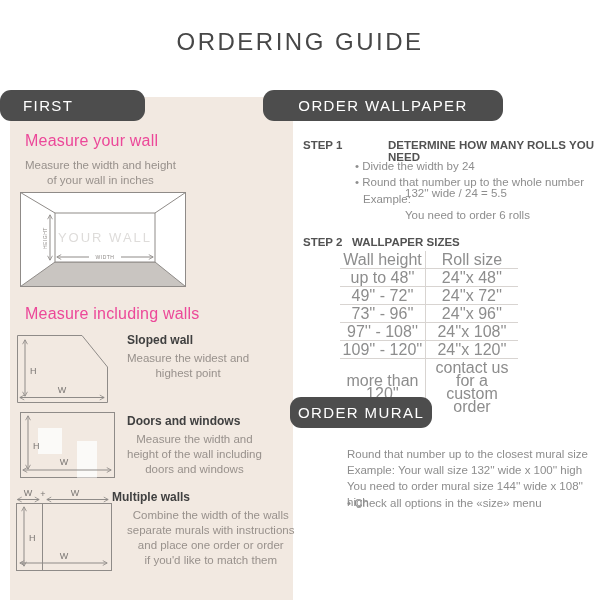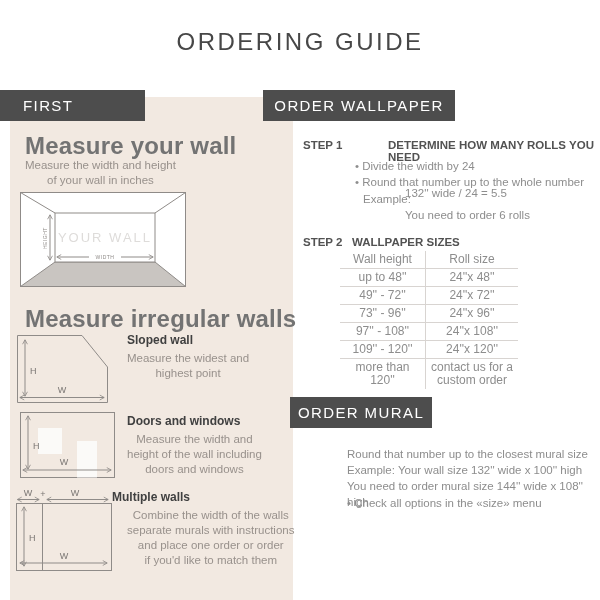--- a/index.html
+++ b/index.html
@@ -11,27 +11,27 @@
 
   .title {
     top:28px; left:0; width:100%; text-align:center;
     font-size:24px; letter-spacing:2.5px; color:#474747; font-weight:400;
   }
 
   .panel { left:10px; top:97px; width:283px; height:503px; background:#f2e9e1; }
 
   .hdr-box {
     background:#4d4d4d; color:#ffffff; font-size:15px; letter-spacing:1.4px;
-    height:31px; display:flex; align-items:center; box-sizing:border-box; z-index:2;
+    height:31px; display:flex; align-items:center; box-sizing:border-box; z-index:2;border-radius:11px;
   }
   .hdr-first { left:0; top:90px; width:145px; padding-left:23px; }
-  .hdr-wallpaper { left:263px; top:90px; width:192px; justify-content:center; }
+  .hdr-wallpaper { left:263px; top:90px; width:240px; justify-content:center; }
   .hdr-mural { left:290px; top:397px; width:142px; justify-content:center; }
 
-  .h1 { font-size:24px; color:#737373; font-weight:700; letter-spacing:0.2px; }
+  .h1 { font-size:16px; color:#ec4899; font-weight:400; letter-spacing:0.2px; }
   .mw-heading { left:25px; top:132px; }
   .irr-heading { left:25px; top:305px; }
 
   .body-text { font-size:11.5px; color:#98918c; line-height:15px;text-align:center; }
   .mw-desc { left:25px; top:158px; }
 
   .sub-h { font-size:12px; font-weight:700; color:#404040; }
   .sloped-title { left:127px; top:333px; }
   .sloped-desc  { left:127px; top:351px; }
   .doors-title  { left:127px; top:414px; }
@@ -50,21 +50,21 @@
   .step1-label  { left:303px; top:139px; }
   .step1-title  { left:352px; top:139px;padding-left:36px; }
   .bullet-1     { left:355px; top:160px; }
   .bullet-2     { left:355px; top:176px; }
   .example-lbl  { left:363px; top:193px; }
   .example-val  { left:405px; top:187px; }
   .example-res  { left:405px; top:209px; }
   .step2-label  { left:303px; top:236px; }
   .step2-title  { left:352px; top:236px; }
 
-  .tbl { left:340px; top:251px; width:178px; font-size:12px; color:#8d8d8d; }
+  .tbl { left:340px; top:251px; width:178px; font-size:16px; color:#8d8d8d; }
   .tbl-row { display:flex; border-bottom:1px solid #d8d4d1; }
   .tbl-row.last { border-bottom:none; }
   .tbl-row .c1 {
     width:86px; border-right:1px solid #d8d4d1; box-sizing:border-box;
     display:flex; align-items:center; justify-content:center;
     text-align:center; padding:2px 2px; line-height:13px; min-height:17px; box-sizing:border-box;
   }
   .tbl-row .c2 {
     flex:1; display:flex; align-items:center; justify-content:center;
     text-align:center; padding:2px 4px; line-height:13px; min-height:17px; box-sizing:border-box;
@@ -111,21 +111,21 @@
     <line x1="165.5" y1="0.5" x2="135" y2="21"></line>
     <rect x="35" y="21" width="100" height="49" fill="#ffffff" class="stroke"></rect>
     <text x="85" y="50" text-anchor="middle" font-size="13" letter-spacing="2" fill="#dedcda" font-family="Liberation Sans, sans-serif">YOUR WALL</text>
     <line x1="30" y1="23" x2="30" y2="68" marker-start="url(#arr)" marker-end="url(#arr)"></line>
     <text class="tiny" transform="translate(27,57) rotate(-90)">HEIGHT</text>
     <line x1="37" y1="65" x2="69" y2="65" marker-start="url(#arr)"></line>
     <line x1="101" y1="65" x2="133" y2="65" marker-end="url(#arr)"></line>
     <text class="tiny" x="85" y="67" text-anchor="middle">WIDTH</text>
   </svg>
 
-  <div class="abs h1 irr-heading">Measure irregular walls</div>
+  <div class="abs h1 irr-heading">Measure including walls</div>
 
   <svg class="abs svg-sloped" width="91" height="68" viewBox="0 0 91 68">
     <polygon class="stroke" points="0.5,0.5 65,0.5 90.5,32 90.5,67.5 0.5,67.5" fill="none"></polygon>
     <line x1="8" y1="5" x2="8" y2="61" marker-start="url(#arr)" marker-end="url(#arr)"></line>
     <text class="lbl" x="13" y="39">H</text>
     <line x1="3" y1="62.5" x2="87" y2="62.5" marker-start="url(#arr)" marker-end="url(#arr)"></line>
     <text class="lbl" x="45" y="58" text-anchor="middle">W</text>
   </svg>
   <div class="abs sub-h sloped-title">Sloped wall</div>
   <div class="abs body-text sloped-desc">

